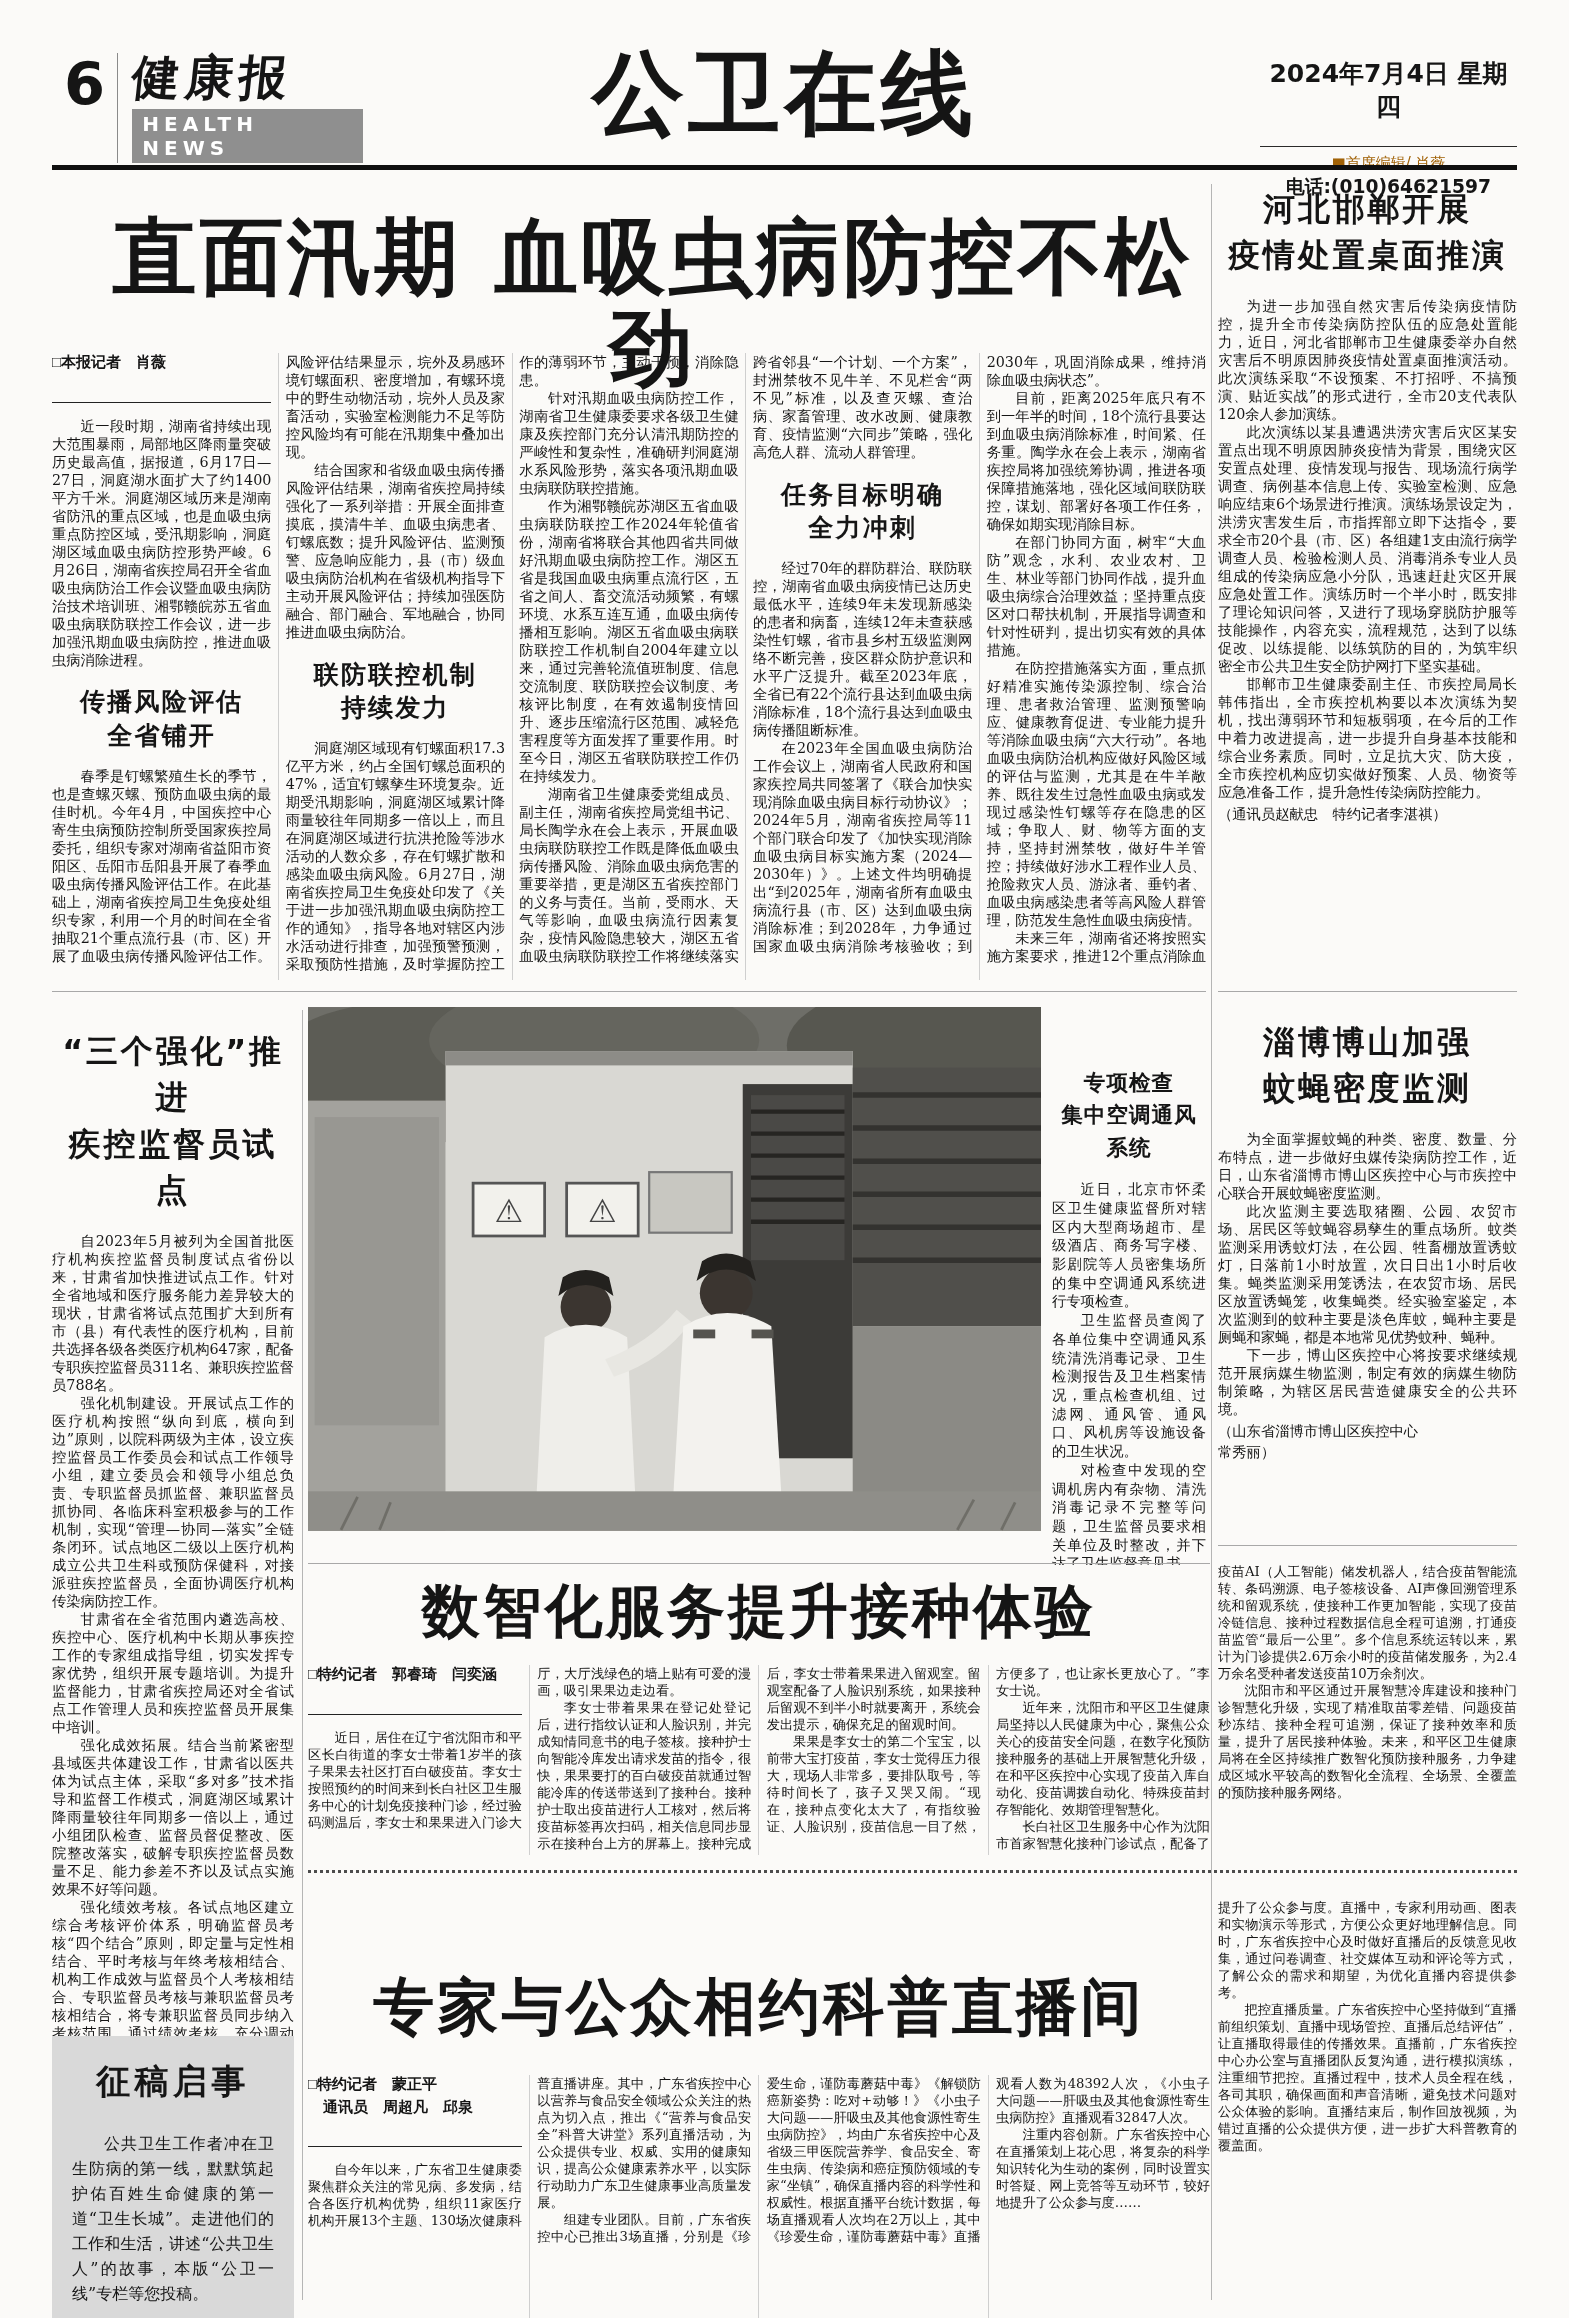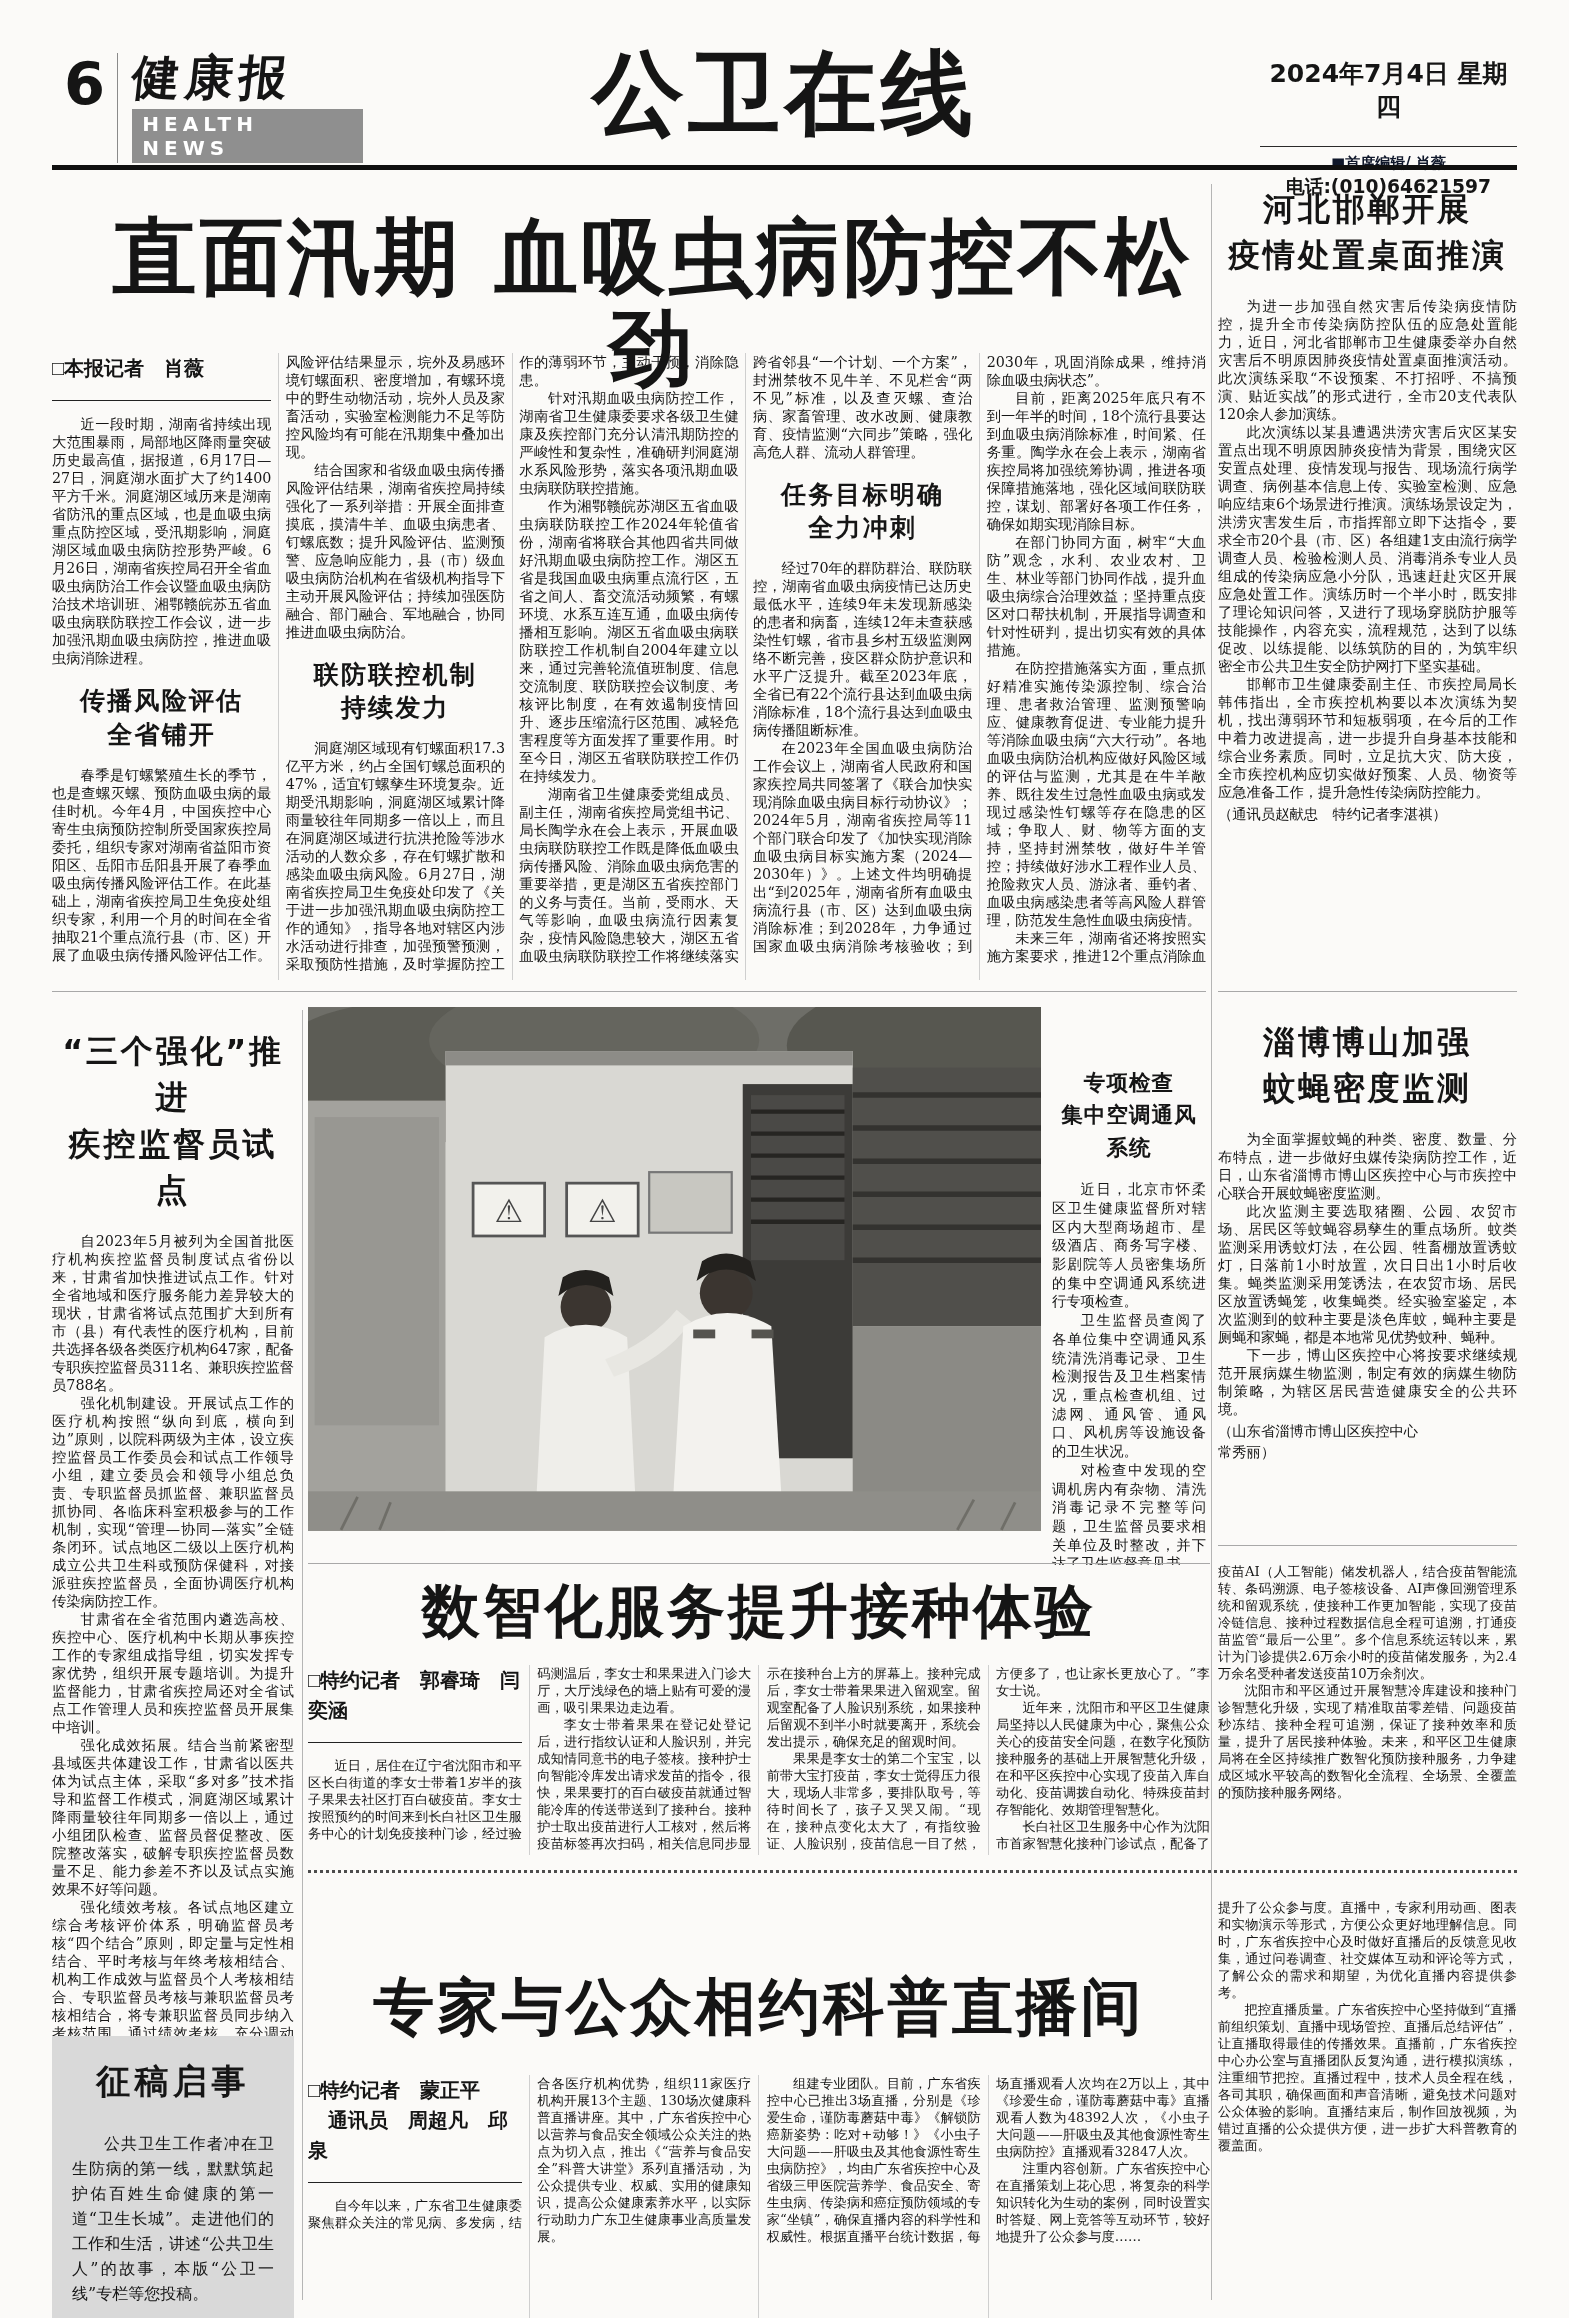--- a/index.html
+++ b/index.html
@@ -10,43 +10,43 @@
   .page-num{font-family:"DejaVu Sans","Liberation Sans",sans-serif;font-weight:900;font-size:59px;line-height:1;}
   .logo-zone{border-left:1.1px solid #8a8a8a;padding-left:14.3px;}
   .paper-name{font-weight:900;font-size:48px;line-height:1;transform:skewX(-6deg);letter-spacing:5.5px;}
   .paper-en{display:inline-block;margin-top:7.7px;background:#8f8f8f;color:#fff;
             font-family:"DejaVu Sans","Liberation Sans",sans-serif;font-weight:900;
             font-size:20px;letter-spacing:5px;padding:3.3px 10px;}
   .section-title{font-family:"DejaVu Sans","Liberation Sans",sans-serif;font-weight:900;
                  font-size:92px;letter-spacing:4.4px;line-height:1;text-align:center;}
   .date-block{text-align:center;font-family:"DejaVu Sans","Liberation Sans",sans-serif;}
   .date-line{font-size:25px;font-weight:900;padding-bottom:23px;border-bottom:1.7px solid #2a2a2a;}
-  .editor-line{font-size:15px;color:#0f172a;margin-top:6.6px;font-weight:700;}
+  .editor-line{font-size:15px;color:#a16207;margin-top:6.6px;font-weight:400;}
   .phone-line{font-size:18.7px;font-weight:700;margin-top:1px;}
   .rule-thick{background:#101010;height:5px;}
   .rule-thin{border-top:1.1px solid #a8a8a8;}
   .v-rule{border-left:0.6px solid #b5b5b5;width:0;}
   
   .headline{font-family:"DejaVu Sans","Liberation Sans",sans-serif;font-weight:900;
             text-align:center;letter-spacing:3.3px;line-height:1.08;}
   .art-title{font-family:"DejaVu Sans","Liberation Sans",sans-serif;font-weight:900;
              font-size:32px;line-height:1.45;text-align:center;white-space:pre-line;
              letter-spacing:2.8px;margin:0 0 18.7px 0;}
   .body-flow{overflow:hidden;}
   .cols-5{column-count:5;column-gap:14.3px;column-rule:0.6px solid #cfcfcf;}
   .cols-4{column-count:4;column-gap:15.4px;column-rule:0.6px solid #cfcfcf;}
   .para{font-size:14.3px;line-height:18px;text-align:justify;text-indent:2em;margin:0;}
   .para.cont{text-indent:0;}
   .small .para{font-size:13.2px;line-height:17px;}
   .subhead{font-family:"DejaVu Sans","Liberation Sans",sans-serif;font-weight:900;
            font-size:25px;line-height:1.35;text-align:center;white-space:pre-line;
            letter-spacing:2.2px;margin:16.5px 0 14.3px 0;break-inside:avoid;}
-  .byline{font-family:Liberation Serif, serif;font-weight:900;
-          font-size:20px;line-height:1.5;white-space:pre-line;
-          border-bottom:1.7px solid #222;padding-bottom:17px;margin:0 0 14.3px 0;}
+  .byline{font-family:Liberation Mono, monospace;font-weight:900;
+          font-size:15px;line-height:1.5;white-space:pre-line;
+          border-bottom:1.7px solid #222;padding-bottom:26px;margin:0 0 14.3px 0;}
   .credit{font-size:14.3px;line-height:18px;margin:3.3px 0 0 0;}
   .cap .para{font-size:14.3px;line-height:18.7px;}
   .cap .art-title{font-size:21.5px;letter-spacing:1.1px;line-height:1.5;margin-bottom:16.5px;}
   .dotted{border-top:3.9px dotted #4c4c4c;}
   
   .notice-box{background:#d9d9d9;padding:23px 20px;box-sizing:border-box;}
   .notice-title{font-family:"DejaVu Sans","Liberation Sans",sans-serif;font-weight:900;
                 font-size:34px;text-align:center;letter-spacing:4.4px;margin:0 0 26.4px 0;}
   .notice-body{font-size:16px;line-height:25px;text-align:justify;text-indent:2em;margin:0;}
 </style>

